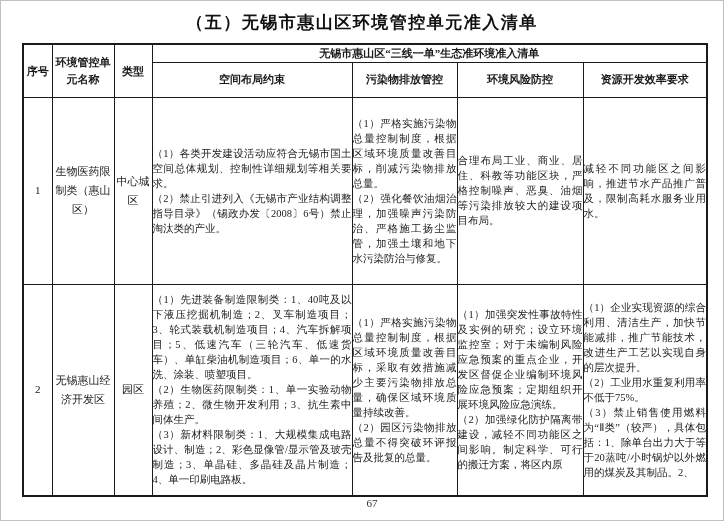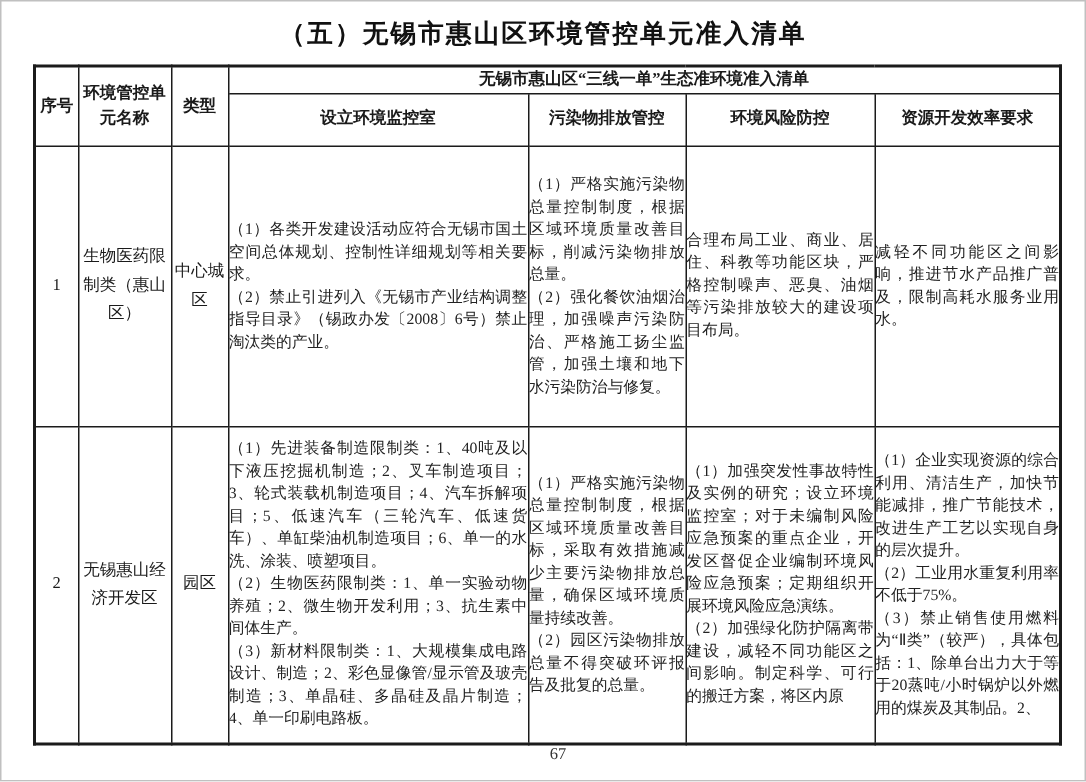--- a/index.html
+++ b/index.html
@@ -101,21 +101,21 @@
       <col style="width:124px">
     </colgroup>
     <thead>
       <tr>
         <th class="hdr" rowspan="2">序号</th>
         <th class="hdr" rowspan="2">环境管控单元名称</th>
         <th class="hdr" rowspan="2">类型</th>
         <th class="hdr group" colspan="4">无锡市惠山区“三线一单”生态准环境准入清单</th>
       </tr>
       <tr>
-        <th class="hdr sub">设立环境监控室</th>
+        <th class="hdr sub">空间布局约束</th>
         <th class="hdr sub">污染物排放管控</th>
         <th class="hdr sub">环境风险防控</th>
         <th class="hdr sub">资源开发效率要求</th>
       </tr>
     </thead>
     <tbody>
       <tr class="row-1">
         <td class="center">1</td>
         <td class="center">生物医药限制类（惠山区）</td>
         <td class="center">中心城区</td>

